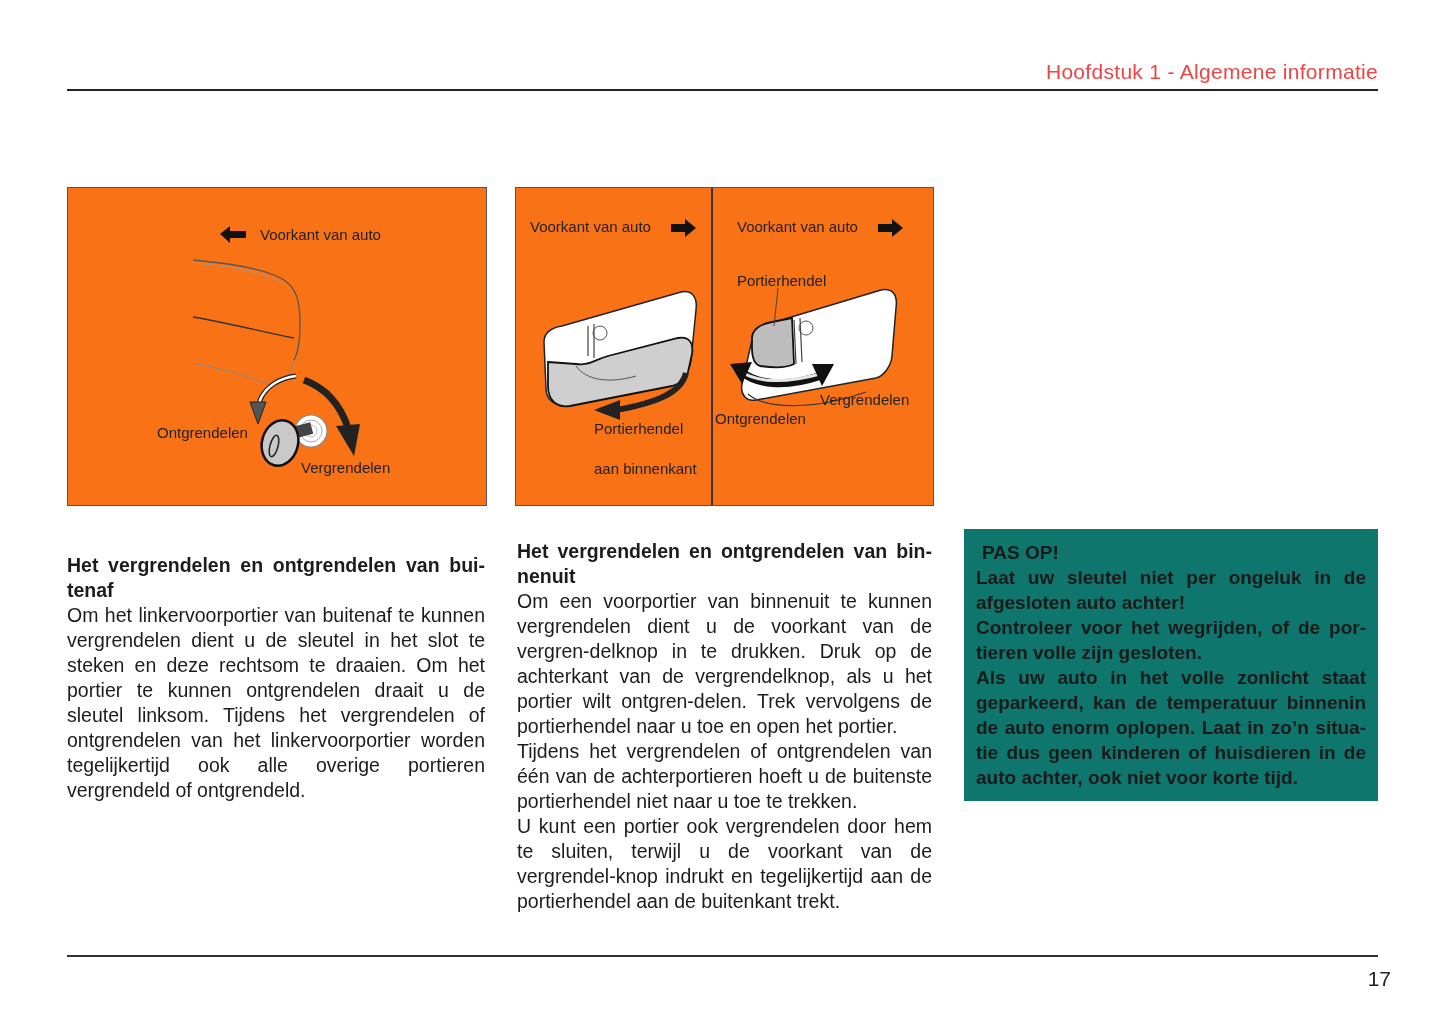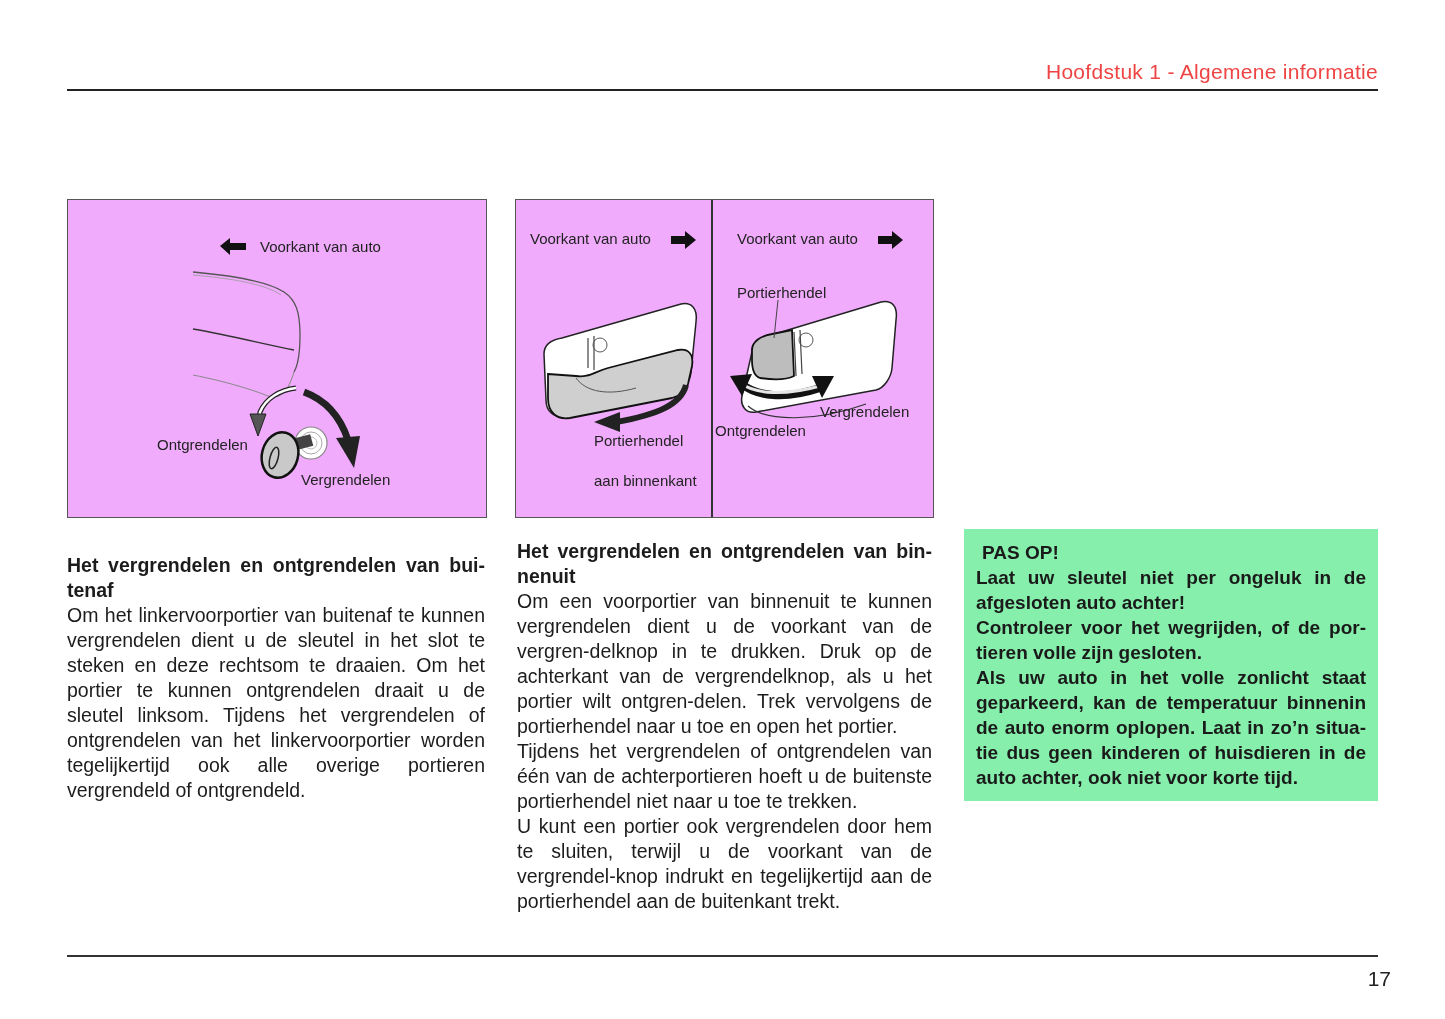--- a/index.html
+++ b/index.html
@@ -42,23 +42,22 @@
     .page-number {
       position: absolute;
       right: 54px;
       top: 967px;
       font-size: 21px;
       color: #222;
     }
     .figure {
       position: absolute;
       border: 1.5px solid #555;
-      background: #f0abfc;
+      background: #f97316;
       box-sizing: border-box;
-      margin-top: 12px;
     }
     .fig1 { left: 67px; top: 187px; width: 420px; height: 319px; }
     .fig2 { left: 515px; top: 187px; width: 419px; height: 319px; }
     .fig2 .divider {
       position: absolute;
       left: 195px;
       top: 0;
       width: 2px;
       height: 100%;
       background: #333;
@@ -95,21 +94,21 @@
     .section-body p {
       margin: 0;
       text-align: justify;
     }
     .warning-box {
       position: absolute;
       left: 964px;
       top: 529px;
       width: 414px;
       height: 272px;
-      background: #86efac;
+      background: #0f766e;
       box-sizing: border-box;
       padding: 11px 12px 8px 12px;
       font-weight: bold;
       font-size: 19px;
       line-height: 25px;
       color: #1a1a1a;
     }
     .warning-title {
       margin: 0 0 0 6px;
     }

